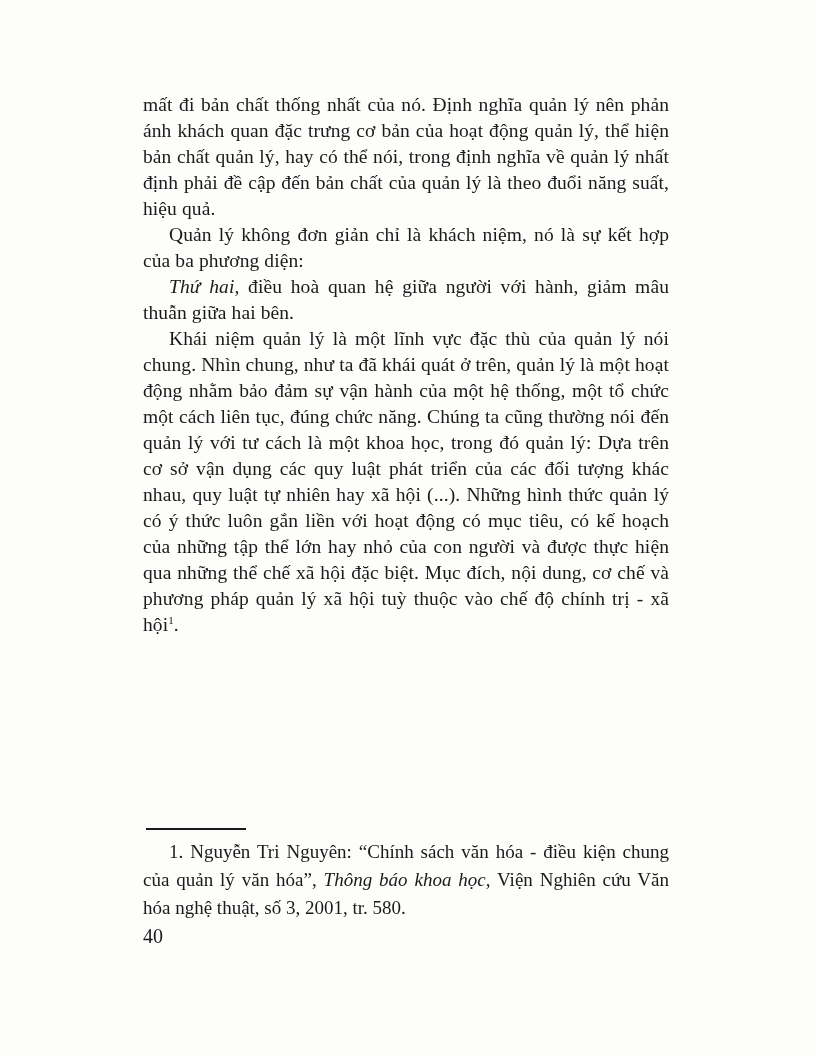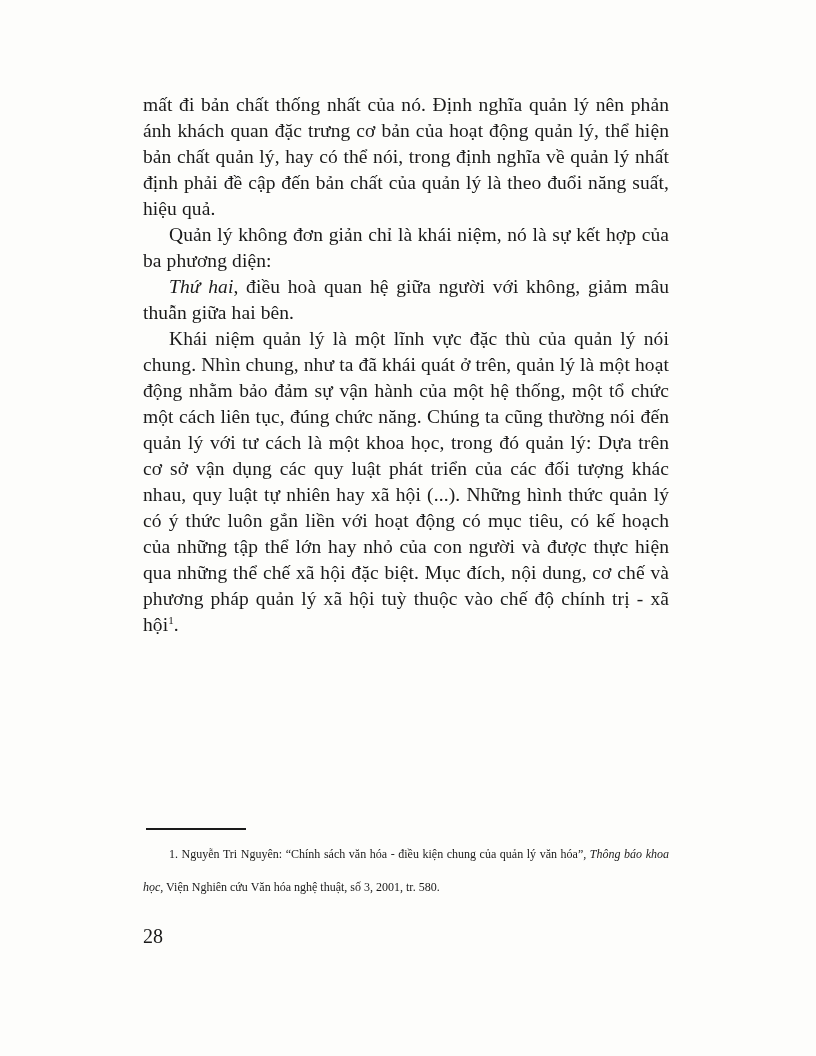--- a/index.html
+++ b/index.html
@@ -48,22 +48,22 @@
     top: 828px;
     width: 100px;
     height: 0;
     border-top: 2px solid #1a1a1a;
   }
   .footnote {
     position: absolute;
     left: 143px;
     top: 838px;
     width: 526px;
-    font-size: 12px;
-    line-height: 33px;
+    font-size: 19px;
+    line-height: 28px;
     text-align: justify;
   }
   .fn-para {
     margin: 0;
     text-indent: 26px;
   }
   .fn-italic {
     font-style: italic;
   }
   .page-number {
@@ -76,31 +76,31 @@
 </style>
 </head>
 <body>
 
 <div class="page">
 
   <div class="text-block">
 
     <p class="para"><span>mất đi bản chất thống nhất của nó. Định nghĩa quản lý nên phản ánh khách quan đặc trưng cơ bản của hoạt động quản lý, thể hiện bản chất quản lý, hay có thể nói, trong định nghĩa về quản lý nhất định phải đề cập đến bản chất của quản lý là theo đuổi năng suất, hiệu quả.</span></p>
 
-    <p class="para indent"><span>Quản lý không đơn giản chỉ là khái niệm, nó là sự kết hợp của ba phương diện:</span></p>
+    <p class="para indent"><span>Quản lý không đơn giản chỉ là khách niệm, nó là sự kết hợp của ba phương diện:</span></p>
 
 
-    <p class="para indent"><span class="lead-italic">Thứ hai</span><span>, điều hoà quan hệ giữa người với không, giảm mâu thuẫn giữa hai bên.</span></p>
+    <p class="para indent"><span class="lead-italic">Thứ hai</span><span>, điều hoà quan hệ giữa người với hành, giảm mâu thuẫn giữa hai bên.</span></p>
 
 
     <p class="para indent"><span>Khái niệm quản lý là một lĩnh vực đặc thù của quản lý nói chung. Nhìn chung, như ta đã khái quát ở trên, quản lý là một hoạt động nhằm bảo đảm sự vận hành của một hệ thống, một tổ chức một cách liên tục, đúng chức năng. Chúng ta cũng thường nói đến quản lý với tư cách là một khoa học, trong đó quản lý: Dựa trên cơ sở vận dụng các quy luật phát triển của các đối tượng khác nhau, quy luật tự nhiên hay xã hội (...). Những hình thức quản lý có ý thức luôn gắn liền với hoạt động có mục tiêu, có kế hoạch của những tập thể lớn hay nhỏ của con người và được thực hiện qua những thể chế xã hội đặc biệt. Mục đích, nội dung, cơ chế và phương pháp quản lý xã hội tuỳ thuộc vào chế độ chính trị - xã hội</span><sup class="fn-ref">1</sup><span>.</span></p>
 
   </div>
 
   <div class="footnote-rule"></div>
 
   <div class="footnote">
     <p class="fn-para"><span>1.</span><span> Nguyễn Tri Nguyên: “Chính sách văn hóa - điều kiện chung của quản lý văn hóa”, </span><span class="fn-italic">Thông báo khoa học</span><span>, Viện Nghiên cứu Văn hóa nghệ thuật, số 3, 2001, tr. 580.</span></p>
   </div>
 
-  <div class="page-number">28</div>
+  <div class="page-number">40</div>
 
 </div>
 
 </body></html>

